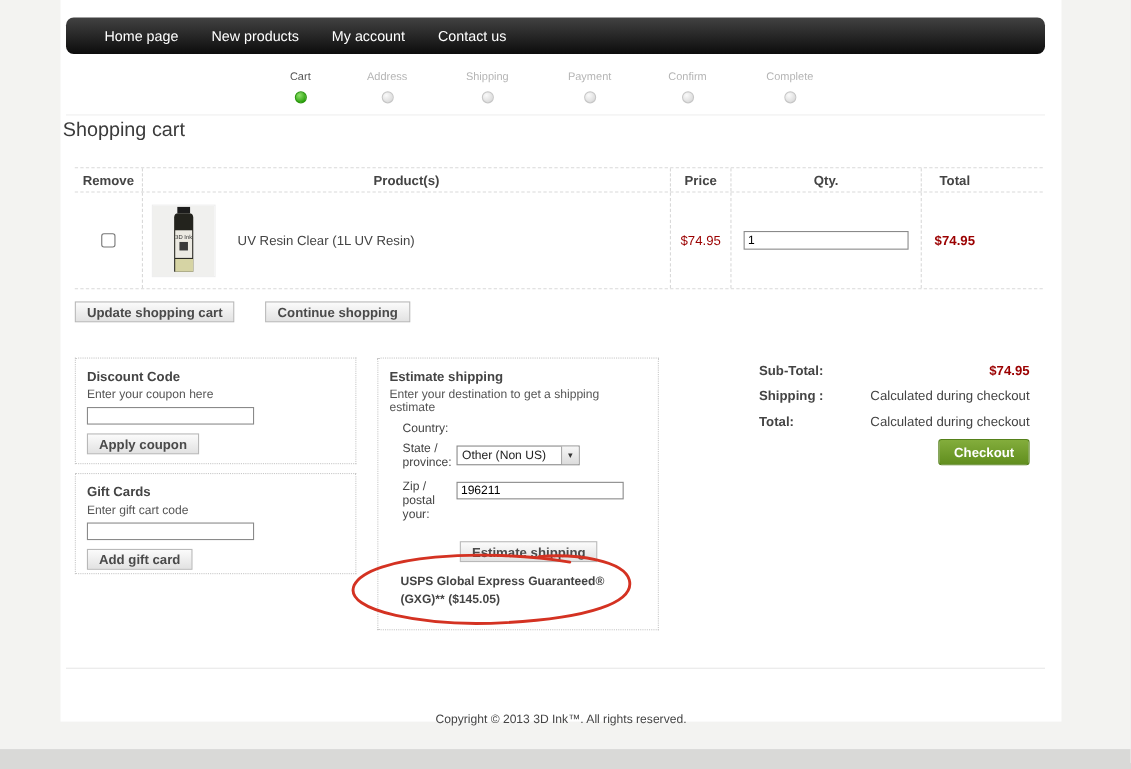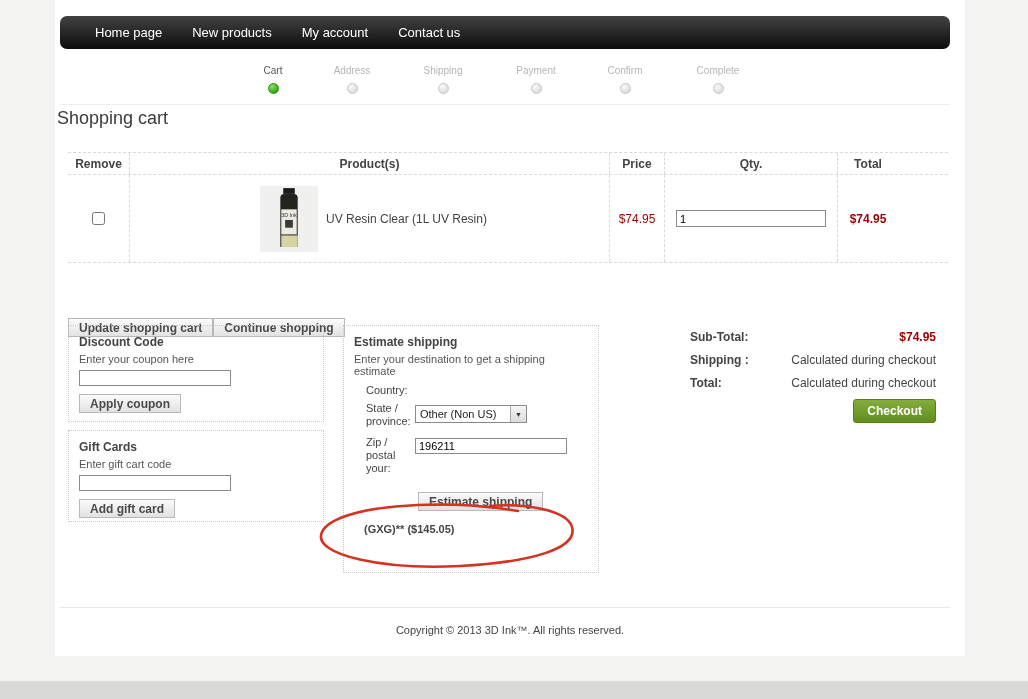--- a/index.html
+++ b/index.html
@@ -30,32 +30,32 @@
   .cart-table { position:absolute; left:68px; top:152px; width:880px;
     border-top:1px dashed #d9d9d9; border-bottom:1px dashed #d9d9d9; font-size:12px; color:#444; }
   .thead { display:flex; height:22px; border-bottom:1px dashed #d9d9d9; font-weight:bold; }
   .trow { display:flex; height:87px; align-items:stretch; }
   .cell { display:flex; align-items:center; justify-content:center; }
   .c-remove { width:62px; border-right:1px dashed #d9d9d9; }
   .c-product { width:480px; border-right:1px dashed #d9d9d9; }
   .c-price { width:55px; border-right:1px dashed #d9d9d9; }
   .c-qty { width:173px; border-right:1px dashed #d9d9d9; }
   .c-total { width:110px; padding-right:50px; }
-  .product-cell { justify-content:center; padding-left:8px; gap:8px; }
+  .product-cell { justify-content:flex-start; padding-left:8px; gap:20px; }
   .product-img { width:58px; height:66px; border:1px solid #eee; flex:0 0 auto; cursor:pointer; }
   .product-name { color:#444; cursor:pointer; }
   .price { color:#9b0000; }
   .bold { font-weight:bold; }
   .remove-cb { width:13px; height:13px; cursor:pointer; }
   .qty-input { width:150px; height:17px; border:1px solid #8a8a8a; font-size:11px; padding-left:3px; font-family:inherit; }
 
   
   .btn { background:linear-gradient(#fbfbfb,#e2e2e2); border:1px solid #b8b8b8; color:#4a4a4a;
     font-weight:bold; font-size:12px; padding:2px 10px; height:19px; cursor:pointer; font-family:inherit; }
-  .cart-buttons { position:absolute; left:68px; top:274px; display:flex; gap:0;margin-top:44px; }
+  .cart-buttons { position:absolute; left:68px; top:274px; display:flex; gap:28px; }
 
   
   .box { position:absolute; border:1px dotted #c8c8c8; padding:9px 10px; font-size:11px; color:#555; }
   .box-title { font-size:12px; font-weight:bold; color:#444; margin-bottom:4px; }
   .box-hint { font-size:11px; color:#555; margin-bottom:5px; }
   .box input[type="text"] { width:152px; height:16px; border:1px solid #8a8a8a; font-size:11px; padding-left:3px; font-family:inherit; display:block; margin-bottom:8px; }
   #discount-box { left:68px; top:325px; width:256px; height:97px; }
   #gift-box { left:68px; top:430px; width:256px; height:92px; }
   #estimate-box { left:343px; top:325px; width:256px; height:248px; }
 
@@ -81,21 +81,21 @@
   .totals { position:absolute; left:690px; top:330px; width:246px; font-size:12px; color:#444; }
   .totals-row { display:flex; align-items:baseline; margin-bottom:9px; }
   .totals-label { width:88px; text-align:left; font-weight:bold; }
   .totals-value { flex:1; text-align:right; }
   .totals-value.red { color:#9b0000; font-weight:bold; }
   .checkout-btn { display:block; margin:6px 0 0 auto; background:linear-gradient(#83ad3c,#618e1e);
     border:1px solid #55801a; border-radius:3px; color:#fff; font-weight:bold; font-size:12px;
     padding:4px 13px; cursor:pointer; font-family:inherit; }
 
   .footer-line { position:absolute; left:60px; top:607px; width:890px; border-top:1px solid #e8e8e8; }
-  .footer-text { position:absolute; left:55px; top:624px; width:910px; text-align:center; font-size:11px; color:#444; }
+  .footer-text { position:absolute; left:55px; top:648px; width:910px; text-align:center; font-size:11px; color:#444; }
 </style>
 </head>
 <body>
 
 <div class="page">
   <div class="content"></div>
   <div class="bottom-dark"></div>
 
   <div class="navbar">
     <span class="nav-item">Home page</span>
@@ -196,20 +196,21 @@
       <span class="sel-text">Other (Non US)</span>
       <span class="sel-arrow">▼</span>
     </div>
 
     <div class="form-label lbl-zip">Zip / postal your:</div>
     <input type="text" class="zip-input" value="196211" style="">
 
     <button class="btn estimate-btn">Estimate shipping</button>
 
     <div class="shipping-result">
+      <div>USPS Global Express Guaranteed®</div>
       <div>(GXG)** ($145.05)</div>
     </div>
   </div>
 
   <svg class="annotation" width="275" height="80" viewBox="0 0 275 80">
     <path d="M 208 14 C 130 1, 25 8, 12 35 C 1 59, 78 73, 150 69 C 224 65, 268 51, 262 30 C 257 13, 215 6, 180 9" fill="none" stroke="#d43222" stroke-width="2.6" stroke-linecap="round"></path>
   </svg>
 
   <div class="totals">
     <div class="totals-row">

